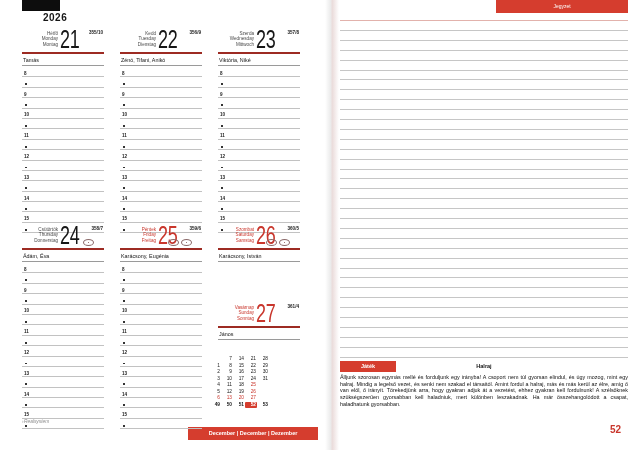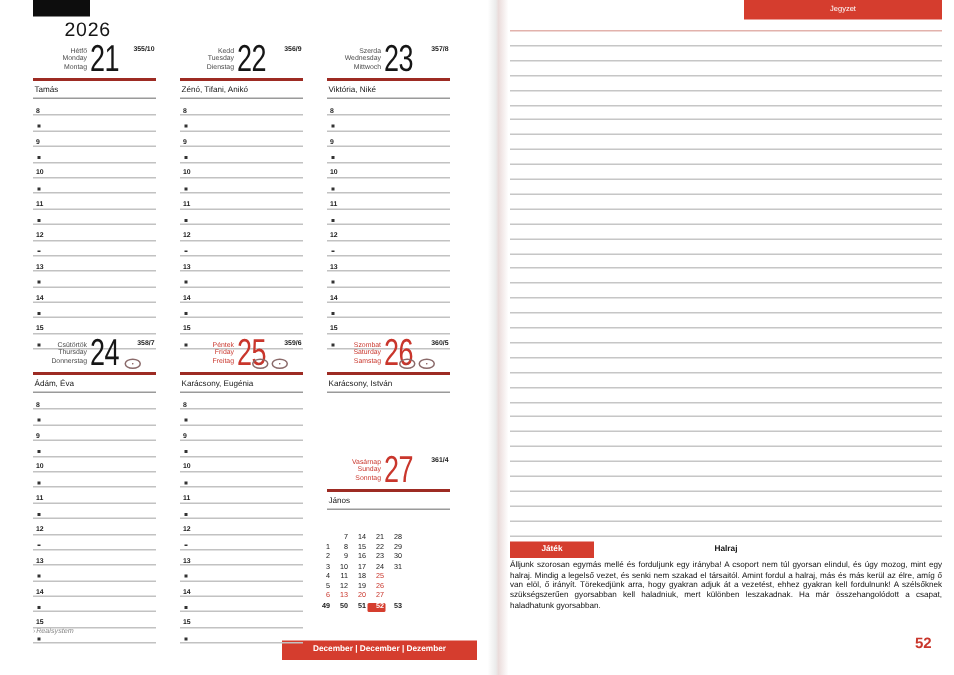--- a/index.html
+++ b/index.html
@@ -1,21 +1,21 @@
 <!DOCTYPE html>
 <html><head>
 <meta charset="utf-8">
 <style>
   html,body{margin:0;padding:0;background:#ffffff;}
   #spread{position:relative;width:636px;height:450px;background:#fff;overflow:hidden;
           font-family:"Liberation Sans",sans-serif;color:#161616;}
 
   
   #year-tab{position:absolute;left:22px;top:0;width:38px;height:11px;background:#0d0d0d;}
-  #year-label{position:absolute;left:23px;top:12px;font-size:13px;font-weight:normal;letter-spacing:.5px;padding-left:20px;}
+  #year-label{position:absolute;left:23px;top:12px;font-size:10px;font-weight:bold;letter-spacing:.5px;padding-left:20px;}
 
   .day-col{position:absolute;width:82px;}
   .day-header{position:relative;height:24px;border-bottom:2px solid #9d2b23;}
   .day-names{position:absolute;left:0;top:3px;width:36px;text-align:right;
              font-size:4.6px;line-height:5.3px;color:#4a4a4a;}
   .day-number{position:absolute;left:38px;top:-3px;font-size:25px;font-weight:400;
               transform:scaleX(.72);transform-origin:left top;color:#161616;letter-spacing:-.5px;}
   .day-ordinal{position:absolute;right:1px;top:2px;font-size:4.6px;font-weight:bold;color:#222;}
   .day-icons{position:absolute;right:10px;bottom:2px;display:flex;}
   .badge-icon{width:9px;height:5px;border:.7px solid #8a6a6a;border-radius:50%;

